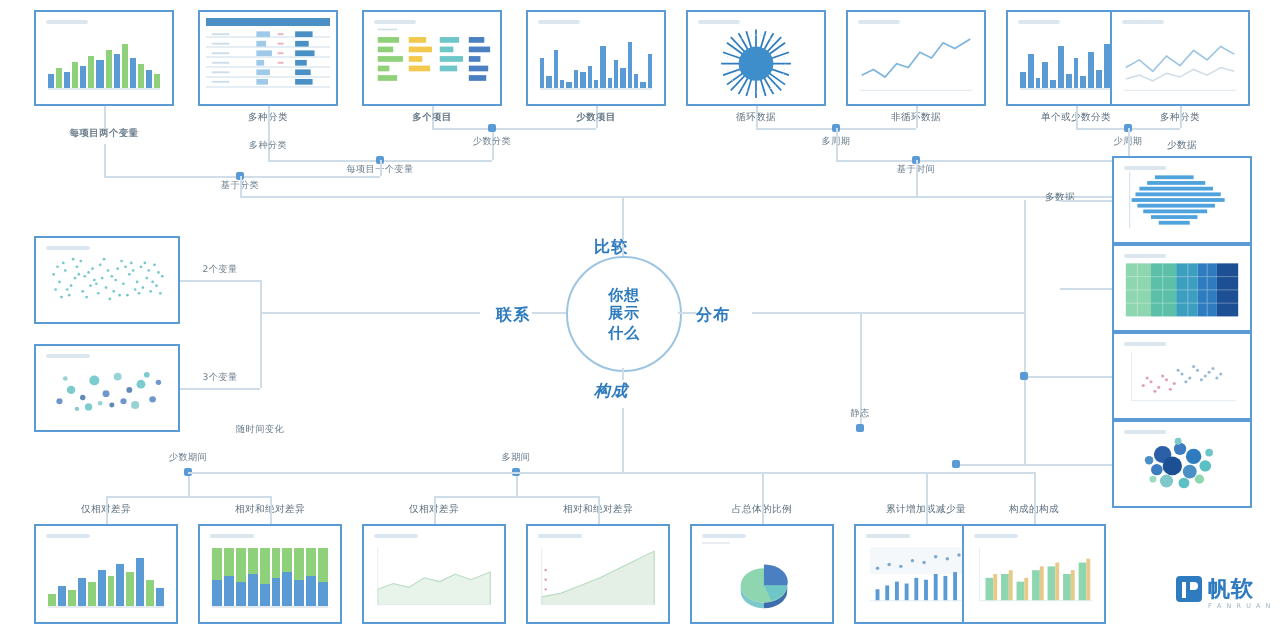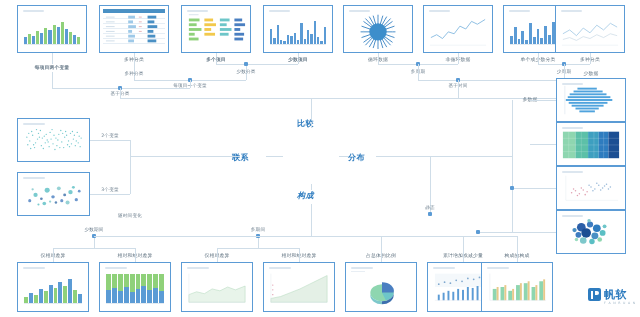--- a/index.html
+++ b/index.html
@@ -378,21 +378,28 @@
 
   <div class="ln h" style="left:418px;top:80px;width:146px;"></div>
   <div class="node" style="left:456px;top:78px;"></div>
   <div class="lab c" style="left:458px;top:84px;">基于时间</div>
   <div class="ln v" style="left:458px;top:80px;height:18px;"></div>
 
   <div class="ln v" style="left:311px;top:98px;height:22px;"></div>
   <div class="spoke" style="left:297px;top:118px;">比较</div>
   <div class="ln v" style="left:311px;top:122px;height:6px;"></div>
 
-  <div class="spoke" style="left:232px;top:152px;">联系</div>
+  <div id="hub">
+    <div class="txt">
+      <div>你想</div>
+      <div>展示</div>
+      <div>什么</div>
+    </div>
+  </div>
+  <div class="spoke" style="left:248px;top:152px;">联系</div>
   <div class="spoke" style="left:348px;top:152px;">分布</div>
   <div class="spoke" style="left:297px;top:190px;font-style:italic;">构成</div>
 
   <div class="ln h" style="left:266px;top:156px;width:17px;"></div>
   <div class="ln h" style="left:339px;top:156px;width:9px;"></div>
   <div class="ln v" style="left:311px;top:184px;height:6px;"></div>
 
   <div class="card" style="left:17px;top:118px;width:73px;height:44px;">
     <div class="mini">
       <div class="ttl"></div>

